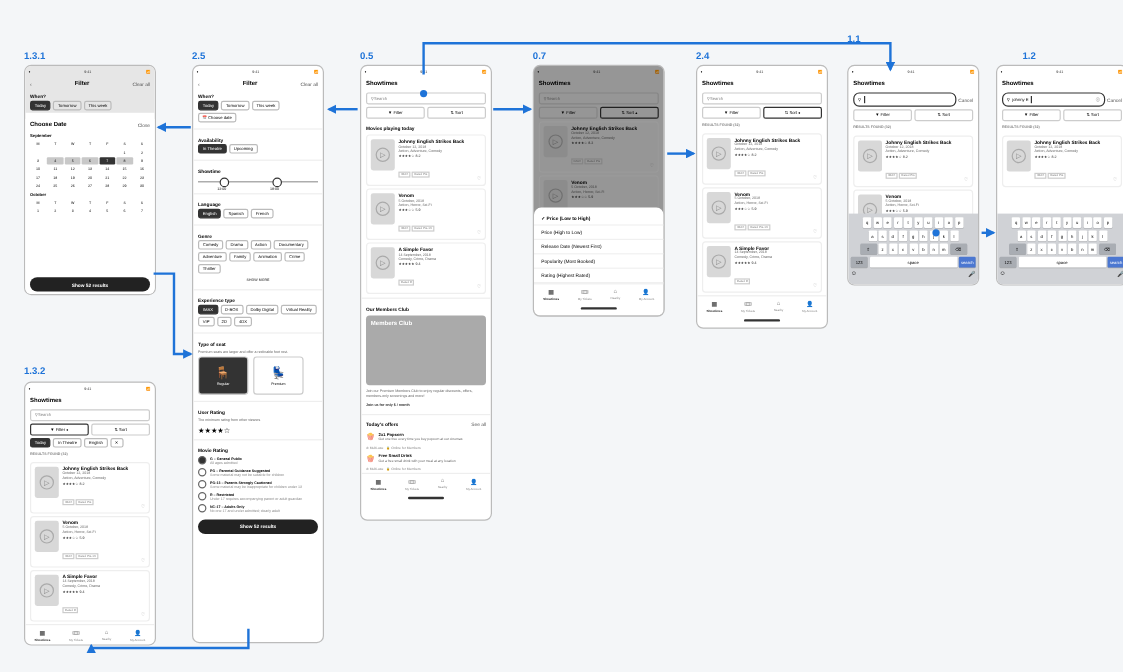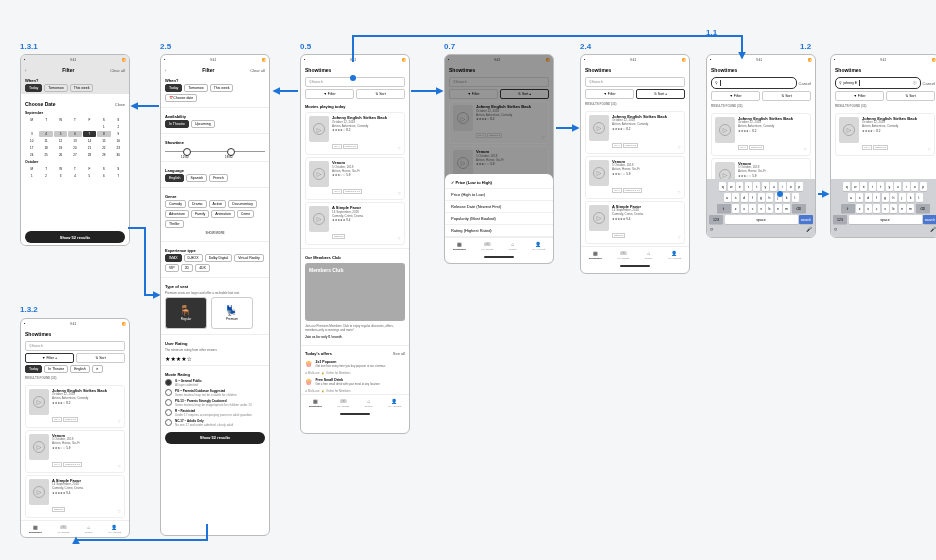--- a/index.html
+++ b/index.html
@@ -77,21 +77,21 @@
 </style>
 </head>
 <body>
 
 <div class="screen-label" style="left:20px; top:42px;">1.3.1</div>
 <div class="screen-label" style="left:160px; top:42px;">2.5</div>
 <div class="screen-label" style="left:300px; top:42px;">0.5</div>
 <div class="screen-label" style="left:444px; top:42px;">0.7</div>
 <div class="screen-label" style="left:580px; top:42px;">2.4</div>
 <div class="screen-label" style="left:706px; top:28px;">1.1</div>
-<div class="screen-label" style="left:800px; top:42px;text-align:center;">1.2</div>
+<div class="screen-label" style="left:852px; top:42px;text-align:center;">1.2</div>
 <div class="screen-label" style="left:20px; top:305px;">1.3.2</div>
 
 <div class="phone" style="left:20px; top:54px; height:190px;">
   <div class="grey">
     <div class="statusbar">
         <span class="dots">••••</span>
         <span>9:41</span>
         <span>📶</span>
       </div>
     <div class="hdr">

